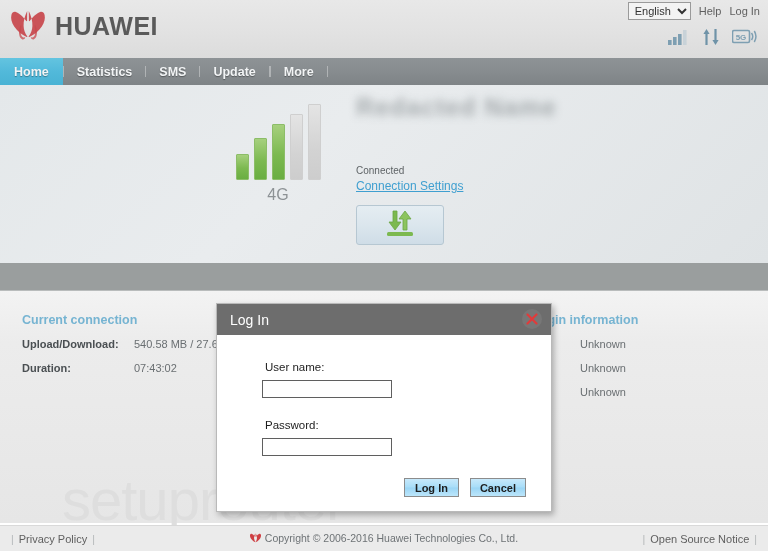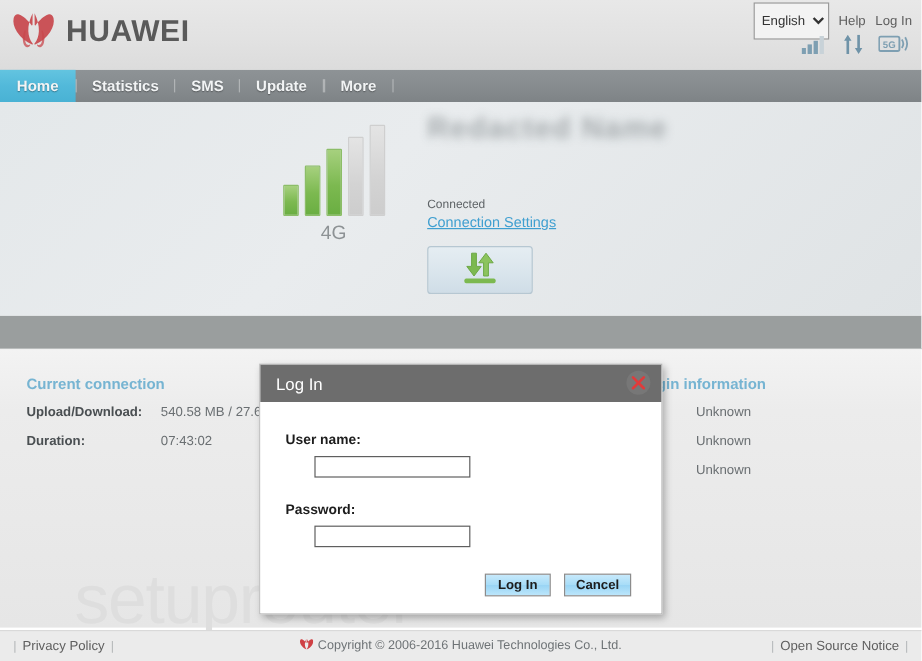--- a/index.html
+++ b/index.html
@@ -19,21 +19,21 @@
   .logo-wrap { position: absolute; left: 8px; top: 9px; display: flex; align-items: center; }
   .logo-mark { width: 40px; height: 34px; }
   .logo-text {
     margin-left: 7px; font-size: 25px; font-weight: bold; letter-spacing: .5px;
     color: #5a5a5a;
   }
   .top-right { position: absolute; right: 8px; top: 2px; display: flex; align-items: center; gap: 8px; }
   .lang-select {
     font-family: "Liberation Sans", sans-serif; font-size: 11px;
     border: 1px solid #9a9a9a; background: #f3f3f3; color: #333;
-    padding: 1px 2px; height: 31px;
+    padding: 1px 2px; height: 18px;
   }
   .top-link { font-size: 11px; color: #5f5f5f; text-decoration: none; }
 
   .status-icons { position: absolute; right: 10px; top: 29px; display: flex; align-items: flex-end; gap: 12px; text-align: right; }
 
   
   .navbar {
     height: 27px; display: flex; align-items: stretch;
     background: linear-gradient(to bottom, #8e9396 0%, #878c8f 50%, #7e8386 100%);
   }
@@ -124,21 +124,21 @@
     height: 31px; background: #6d6d6d; position: relative;
     display: flex; align-items: center; padding-left: 13px;
   }
   .dialog-title { font-size: 14px; color: #ffffff; }
   .dialog-close {
     position: absolute; right: 9px; top: 5px; width: 20px; height: 20px;
     border-radius: 50%; background: #777777;
     display: flex; align-items: center; justify-content: center; cursor: pointer;
   }
   .dialog-body { padding: 22px 0 14px 0; background: #fff; }
-  .field-label { font-size: 11.5px; font-weight: bold; color: #1d1d1d; margin-left: 21px; }
+  .field-label { font-size: 11.5px; font-weight: normal; color: #1d1d1d; margin-left: 48px; }
   .field-input {
     display: block; margin: 5px 0 0 45px; width: 130px; height: 18px;
     border: 1px solid #5f5f5f; background: #ffffff;
     font-family: "Liberation Sans", sans-serif; font-size: 11px; padding: 0 3px; color: #222;
   }
   .field-gap { height: 17px; }
   .dialog-actions { display: flex; justify-content: flex-end; gap: 11px; padding: 22px 25px 0 0; }
   .dlg-btn {
     min-width: 55px; height: 19px; padding: 0 9px;
     background: linear-gradient(to bottom, #c7e9fb 0%, #a8ddf8 48%, #9ad5f5 52%, #bce6fb 100%);

